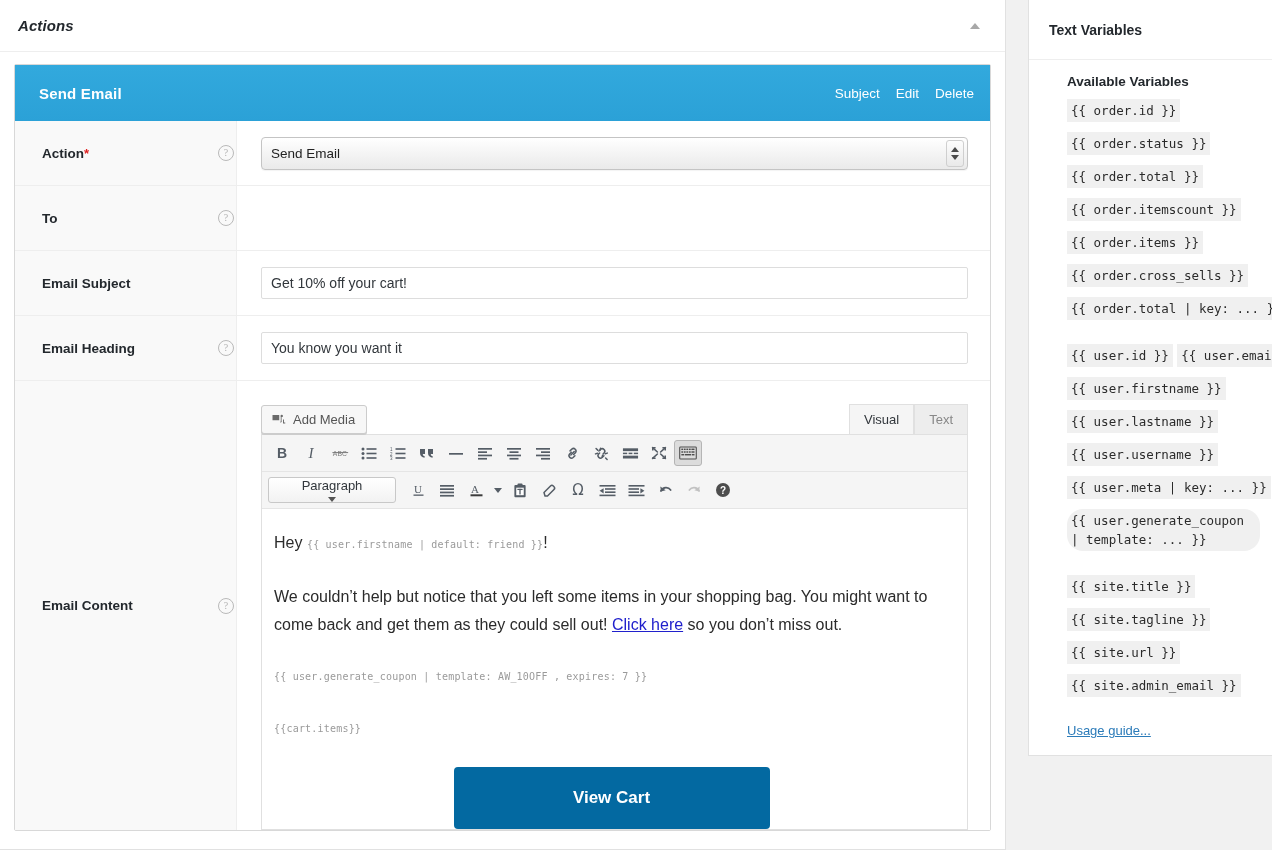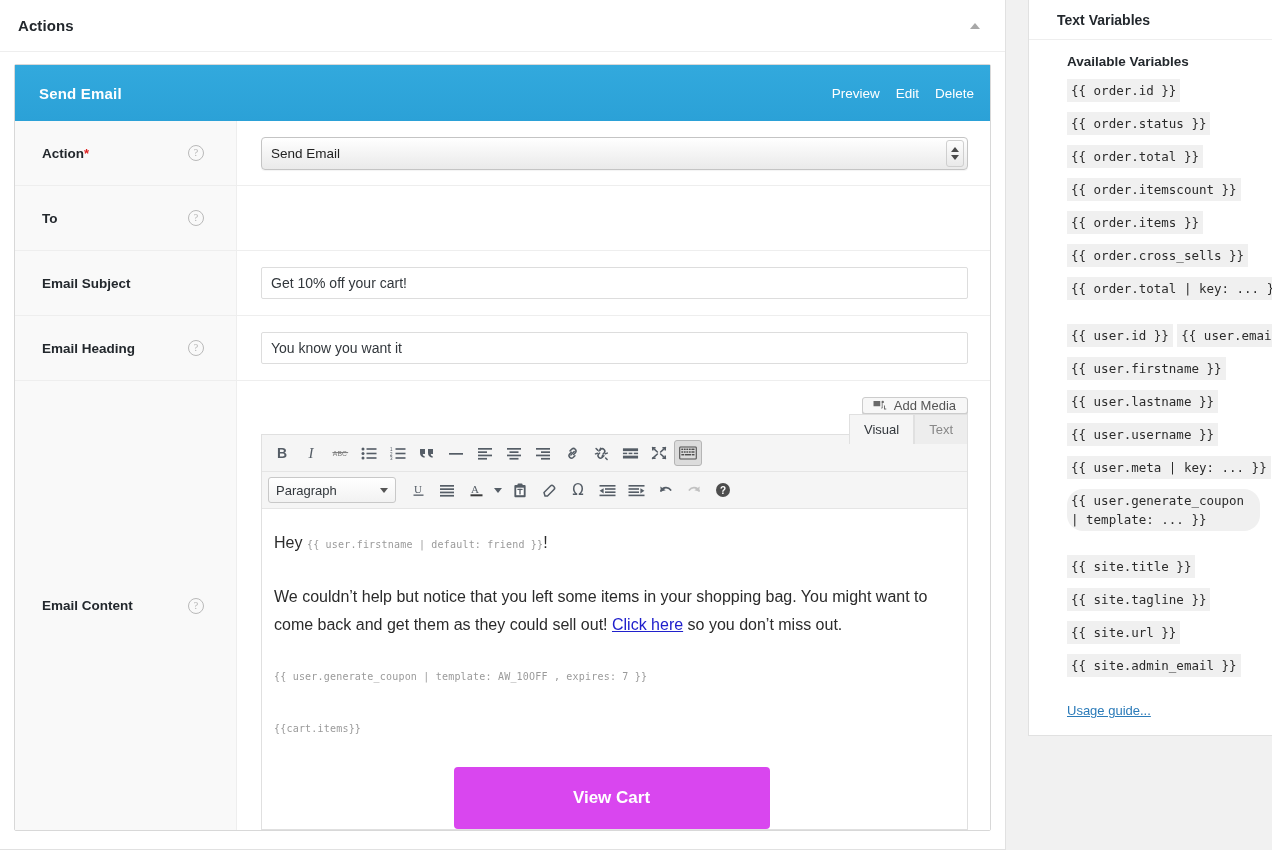--- a/index.html
+++ b/index.html
@@ -37,20 +37,21 @@
     justify-content: space-between;
     padding: 0 18px 0 18px;
     border-bottom: 1px solid #eeeeee;
     background: #ffffff;
   }
   .panel-header-title {
     font-size: 15px;
     font-weight: bold;
     color: #23282d;
     letter-spacing: .1px;
+    font-style: italic;
   }
   .collapse-toggle {
     width: 24px; height: 24px;
     display: flex; align-items: center; justify-content: center;
     cursor: pointer;
   }
   .collapse-toggle .caret-up {
     width: 0; height: 0;
     border-left: 5px solid transparent;
     border-right: 5px solid transparent;
@@ -96,21 +97,21 @@
     background: #fff;
   }
   .form-row:last-child { border-bottom: none; }
   .row-label {
     width: 222px;
     flex: 0 0 222px;
     background: #f9f9f9;
     border-right: 1px solid #eeeeee;
     display: flex;
     align-items: center;
-    padding: 0 32px 0 27px;
+    padding: 0 2px 0 27px;
     justify-content: space-between;
   }
   .row-label-text {
     font-size: 13.5px;
     font-weight: bold;
     color: #23282d;
     white-space: nowrap;
   }
   .req-star { color: #e02020; font-size: 13px; vertical-align: top; }
   .help-icon {
@@ -185,21 +186,20 @@
   }
 
   
   .editor-wrap { width: 100%; }
   .editor-topbar {
     display: flex;
     align-items: flex-end;
     justify-content: space-between;
     padding: 0 0 0 0;
     height: 37px;
-    flex-direction: column;
   }
   .add-media-btn {
     display: inline-flex;
     align-items: center;
     gap: 7px;
     height: 29px;
     padding: 0 11px 0 9px;
     border: 1px solid #cccccc;
     border-radius: 3px;
     background: #f7f7f7;
@@ -266,20 +266,21 @@
     min-width: 128px;
     border: 1px solid #c8c8c8;
     border-radius: 3px;
     background: linear-gradient(180deg,#fff,#f2f2f2);
     display: flex; align-items: center; justify-content: space-between;
     padding: 0 7px;
     font-size: 13px;
     color: #32373c;
     margin-right: 7px;
     cursor: pointer;
+    flex-direction: column;
   }
   .fmt-select .dn {
     width: 0;height: 0;
     border-left: 4px solid transparent;
     border-right: 4px solid transparent;
     border-top: 5px solid #555;
   }
 
   
   .editor-content {
@@ -297,44 +298,44 @@
     letter-spacing: .2px;
   }
   .editor-content a.inline-link {
     color: #2020cc;
     text-decoration: underline;
   }
   .view-cart-wrap { display: flex; justify-content: center; margin-top: 4px; }
   .view-cart-btn {
     width: 316px;
     height: 62px;
-    background: #d946ef;
+    background: #0369a1;
     border-radius: 4px;
     color: #fff;
     font-size: 17px;
     font-weight: bold;
     display: flex; align-items: center; justify-content: center;
     cursor: pointer;
   }
 
   
   .gap-col { width: 22px; flex: 0 0 22px; height: 850px; background: #f1f1f1; }
   .sidebar {
     width: 244px;
     flex: 0 0 244px;
     background: #ffffff;
     border: 1px solid #e1e1e1;
     border-top: none;
     border-right: none;
     align-self: flex-start;
   }
   .sb-header {
-    height: 40px;
+    height: 60px;
     display: flex; align-items: center;
-    padding: 0 28px;
+    padding: 0 20px;
     border-bottom: 1px solid #eeeeee;
   }
   .sb-title { font-size: 14px; font-weight: bold; color: #23282d; }
   .sb-body { padding: 14px 12px 16px 38px; }
   .sb-sub {
     font-size: 13.5px;
     font-weight: bold;
     color: #23282d;
     margin: 0 0 10px 0;
   }
@@ -375,21 +376,21 @@
       <div class="collapse-toggle">
         <span class="caret-up"></span>
       </div>
     </div>
 
     <div class="action-card">
 
       <div class="action-bar">
         <div class="action-bar-title">Send Email</div>
         <div class="action-bar-links">
-          <a>Preview</a>
+          <a>Subject</a>
           <a>Edit</a>
           <a>Delete</a>
         </div>
       </div>
 
       <div class="form-row">
         <div class="row-label">
           <span class="row-label-text"><span>Action</span><span class="req-star">*</span></span>
           <span class="help-icon">?</span>
         </div>

